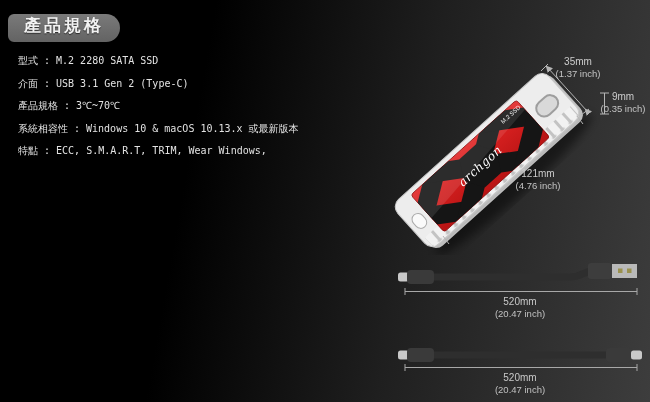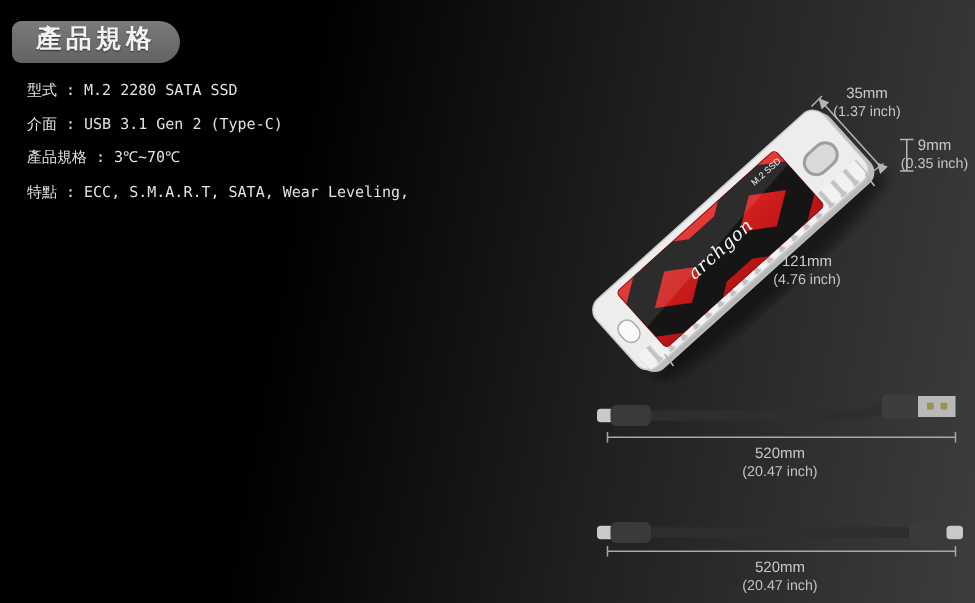--- a/index.html
+++ b/index.html
@@ -36,21 +36,22 @@
 <div class="stage">
 
   <div class="title-box">
     <span>產品規格</span>
   </div>
 
   <div class="specs">
     <div class="spec-row"><span>型式</span><span class="spec-sep">:</span><span>M.2 2280 SATA SSD</span></div>
     <div class="spec-row"><span>介面</span><span class="spec-sep">:</span><span>USB 3.1 Gen 2 (Type-C)</span></div>
     <div class="spec-row"><span>產品規格</span><span class="spec-sep">:</span><span>3℃~70℃</span></div>
-    <div class="spec-row"><span>特點</span><span class="spec-sep">:</span><span>ECC, S.M.A.R.T, SATA, Wear Leveling,</span></div>
+    <div class="spec-row"><span>系統相容性</span><span class="spec-sep">:</span><span>Windows 10 &amp; macOS 10.13.x 或最新版本</span></div>
+    <div class="spec-row"><span>特點</span><span class="spec-sep">:</span><span>ECC, S.M.A.R.T, TRIM, Wear Windows,</span></div>
   </div>
 
   <svg class="illus" style="left:380px; top:40px;" width="270" height="215" viewBox="0 0 270 215">
     <defs>
       <pattern id="fins" width="11" height="14" patternUnits="userSpaceOnUse">
         <rect width="11" height="14" fill="#c3c3c3"></rect>
         <rect x="1" width="8" height="14" rx="2" fill="#f2f2f2"></rect>
       </pattern>
       <linearGradient id="redgrad" x1="0" y1="0" x2="0" y2="1">
         <stop offset="0" stop-color="#e22424"></stop>

